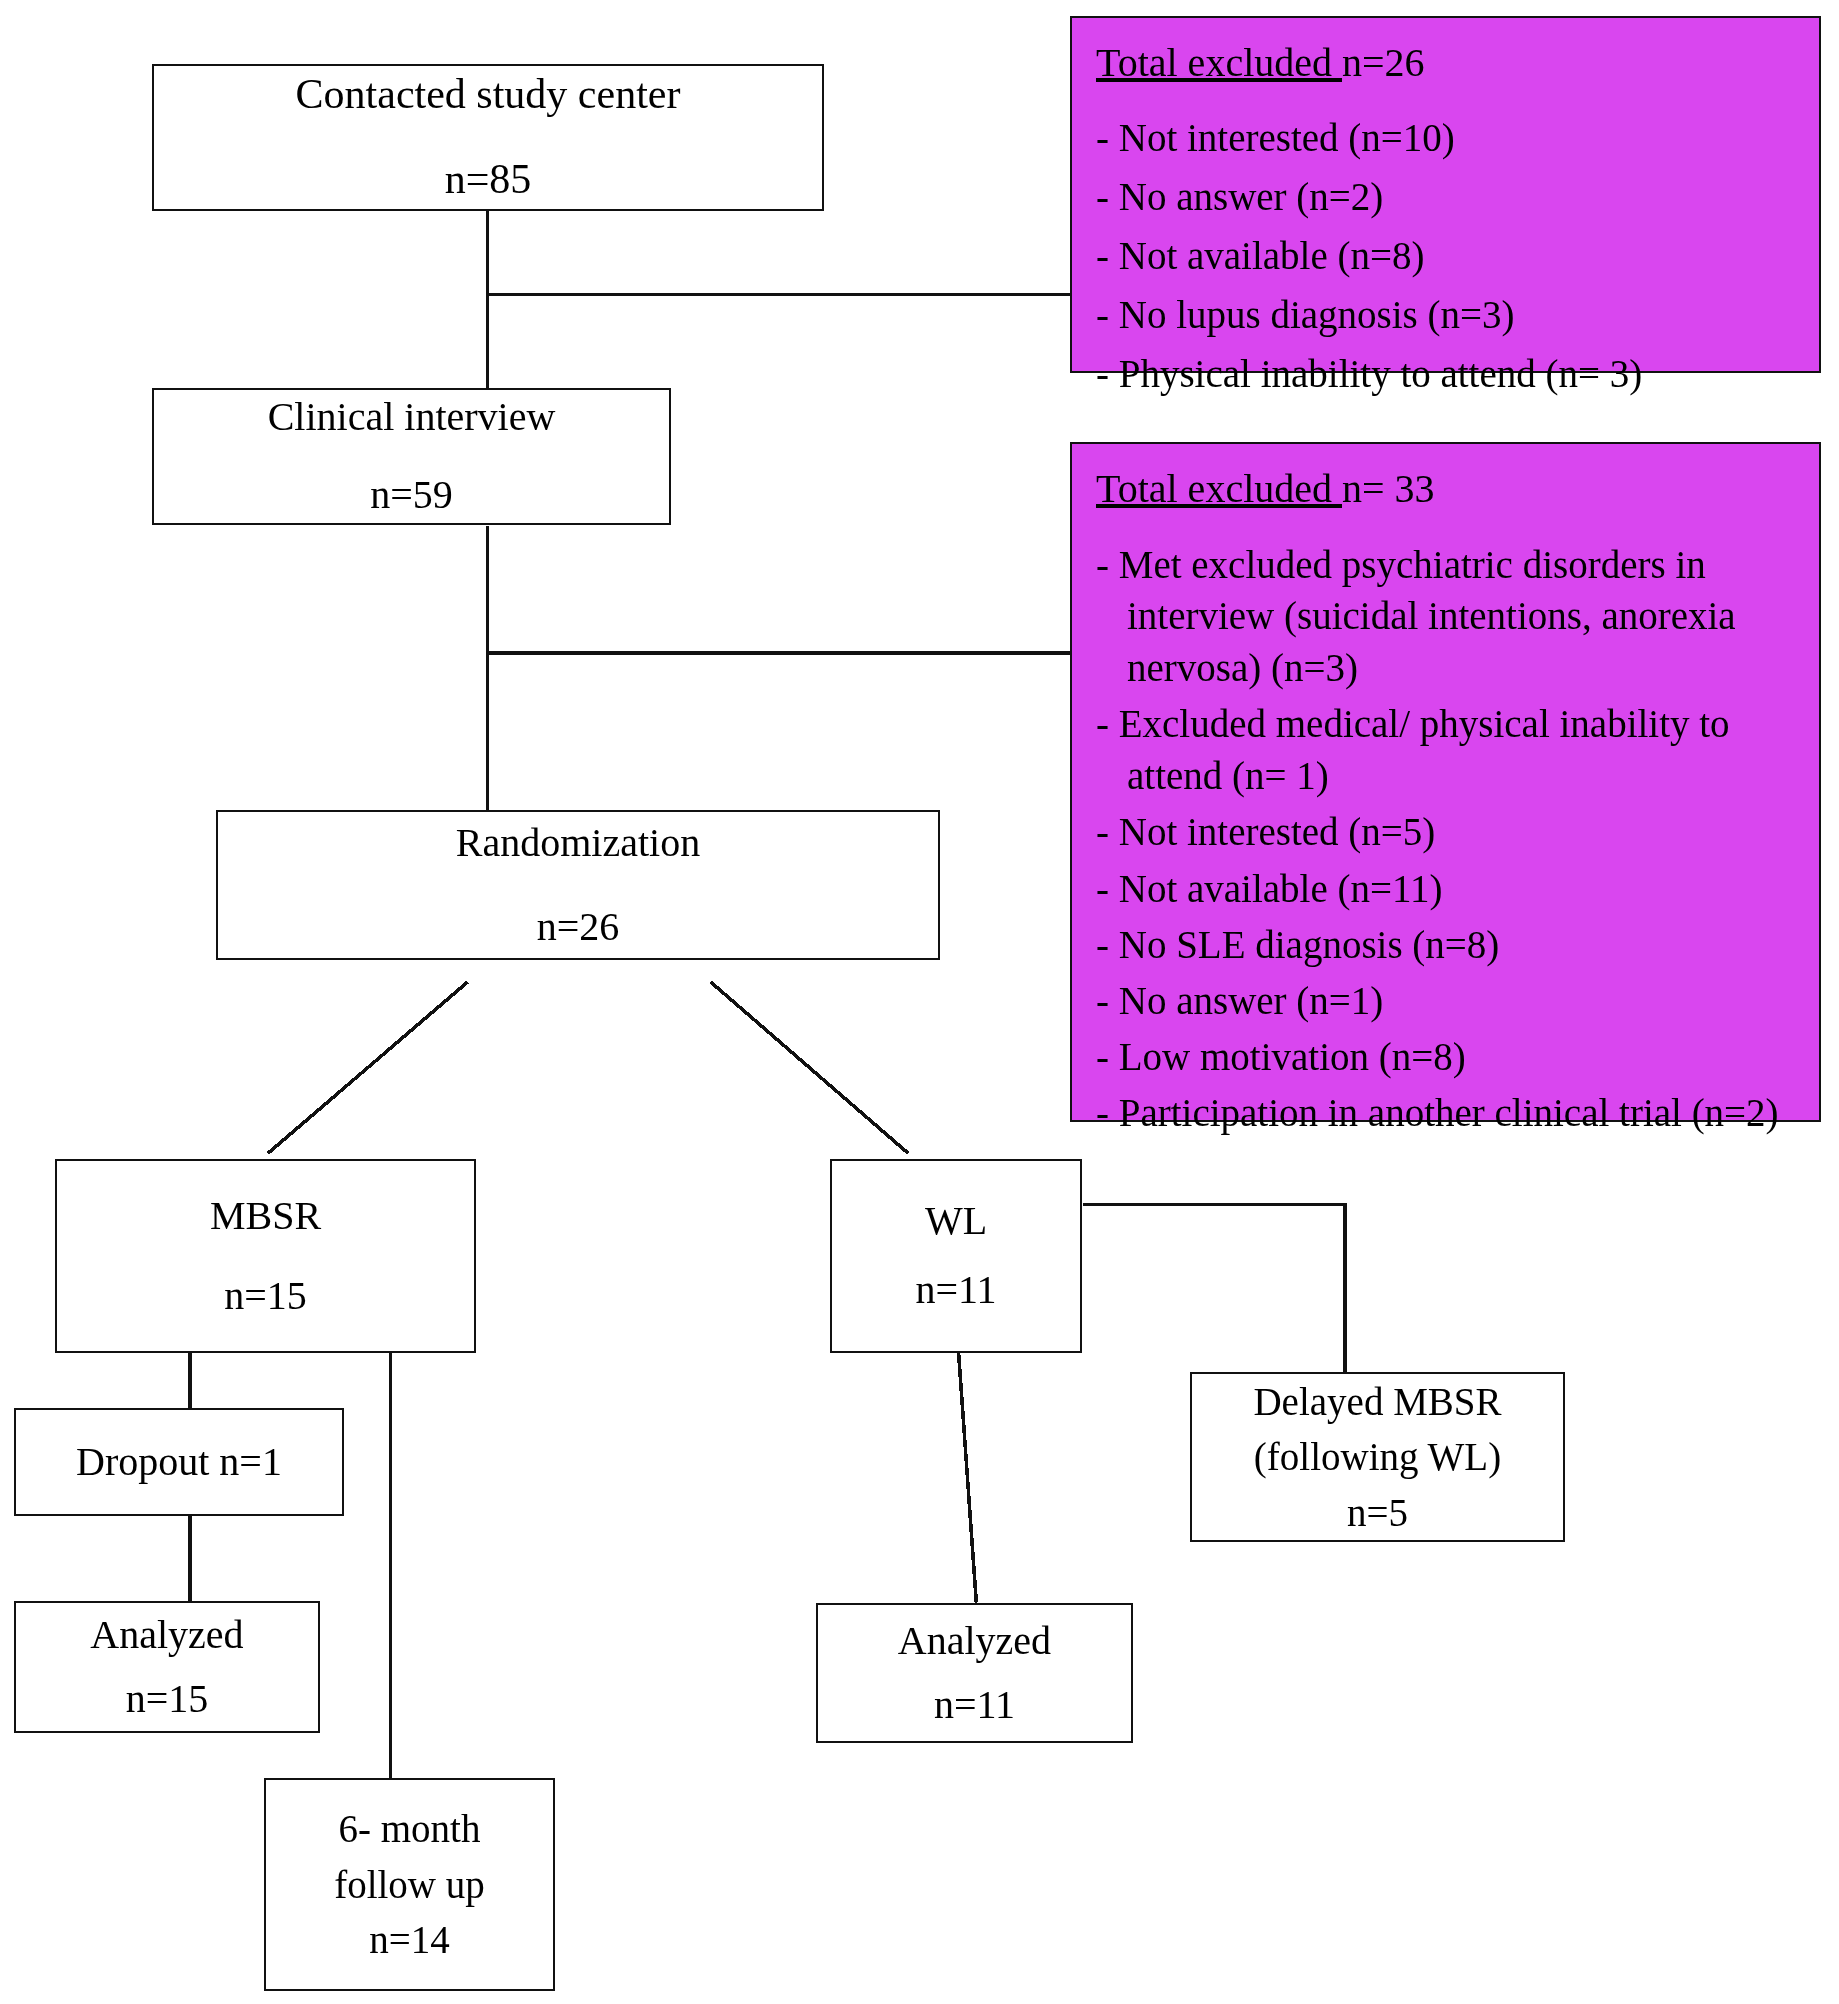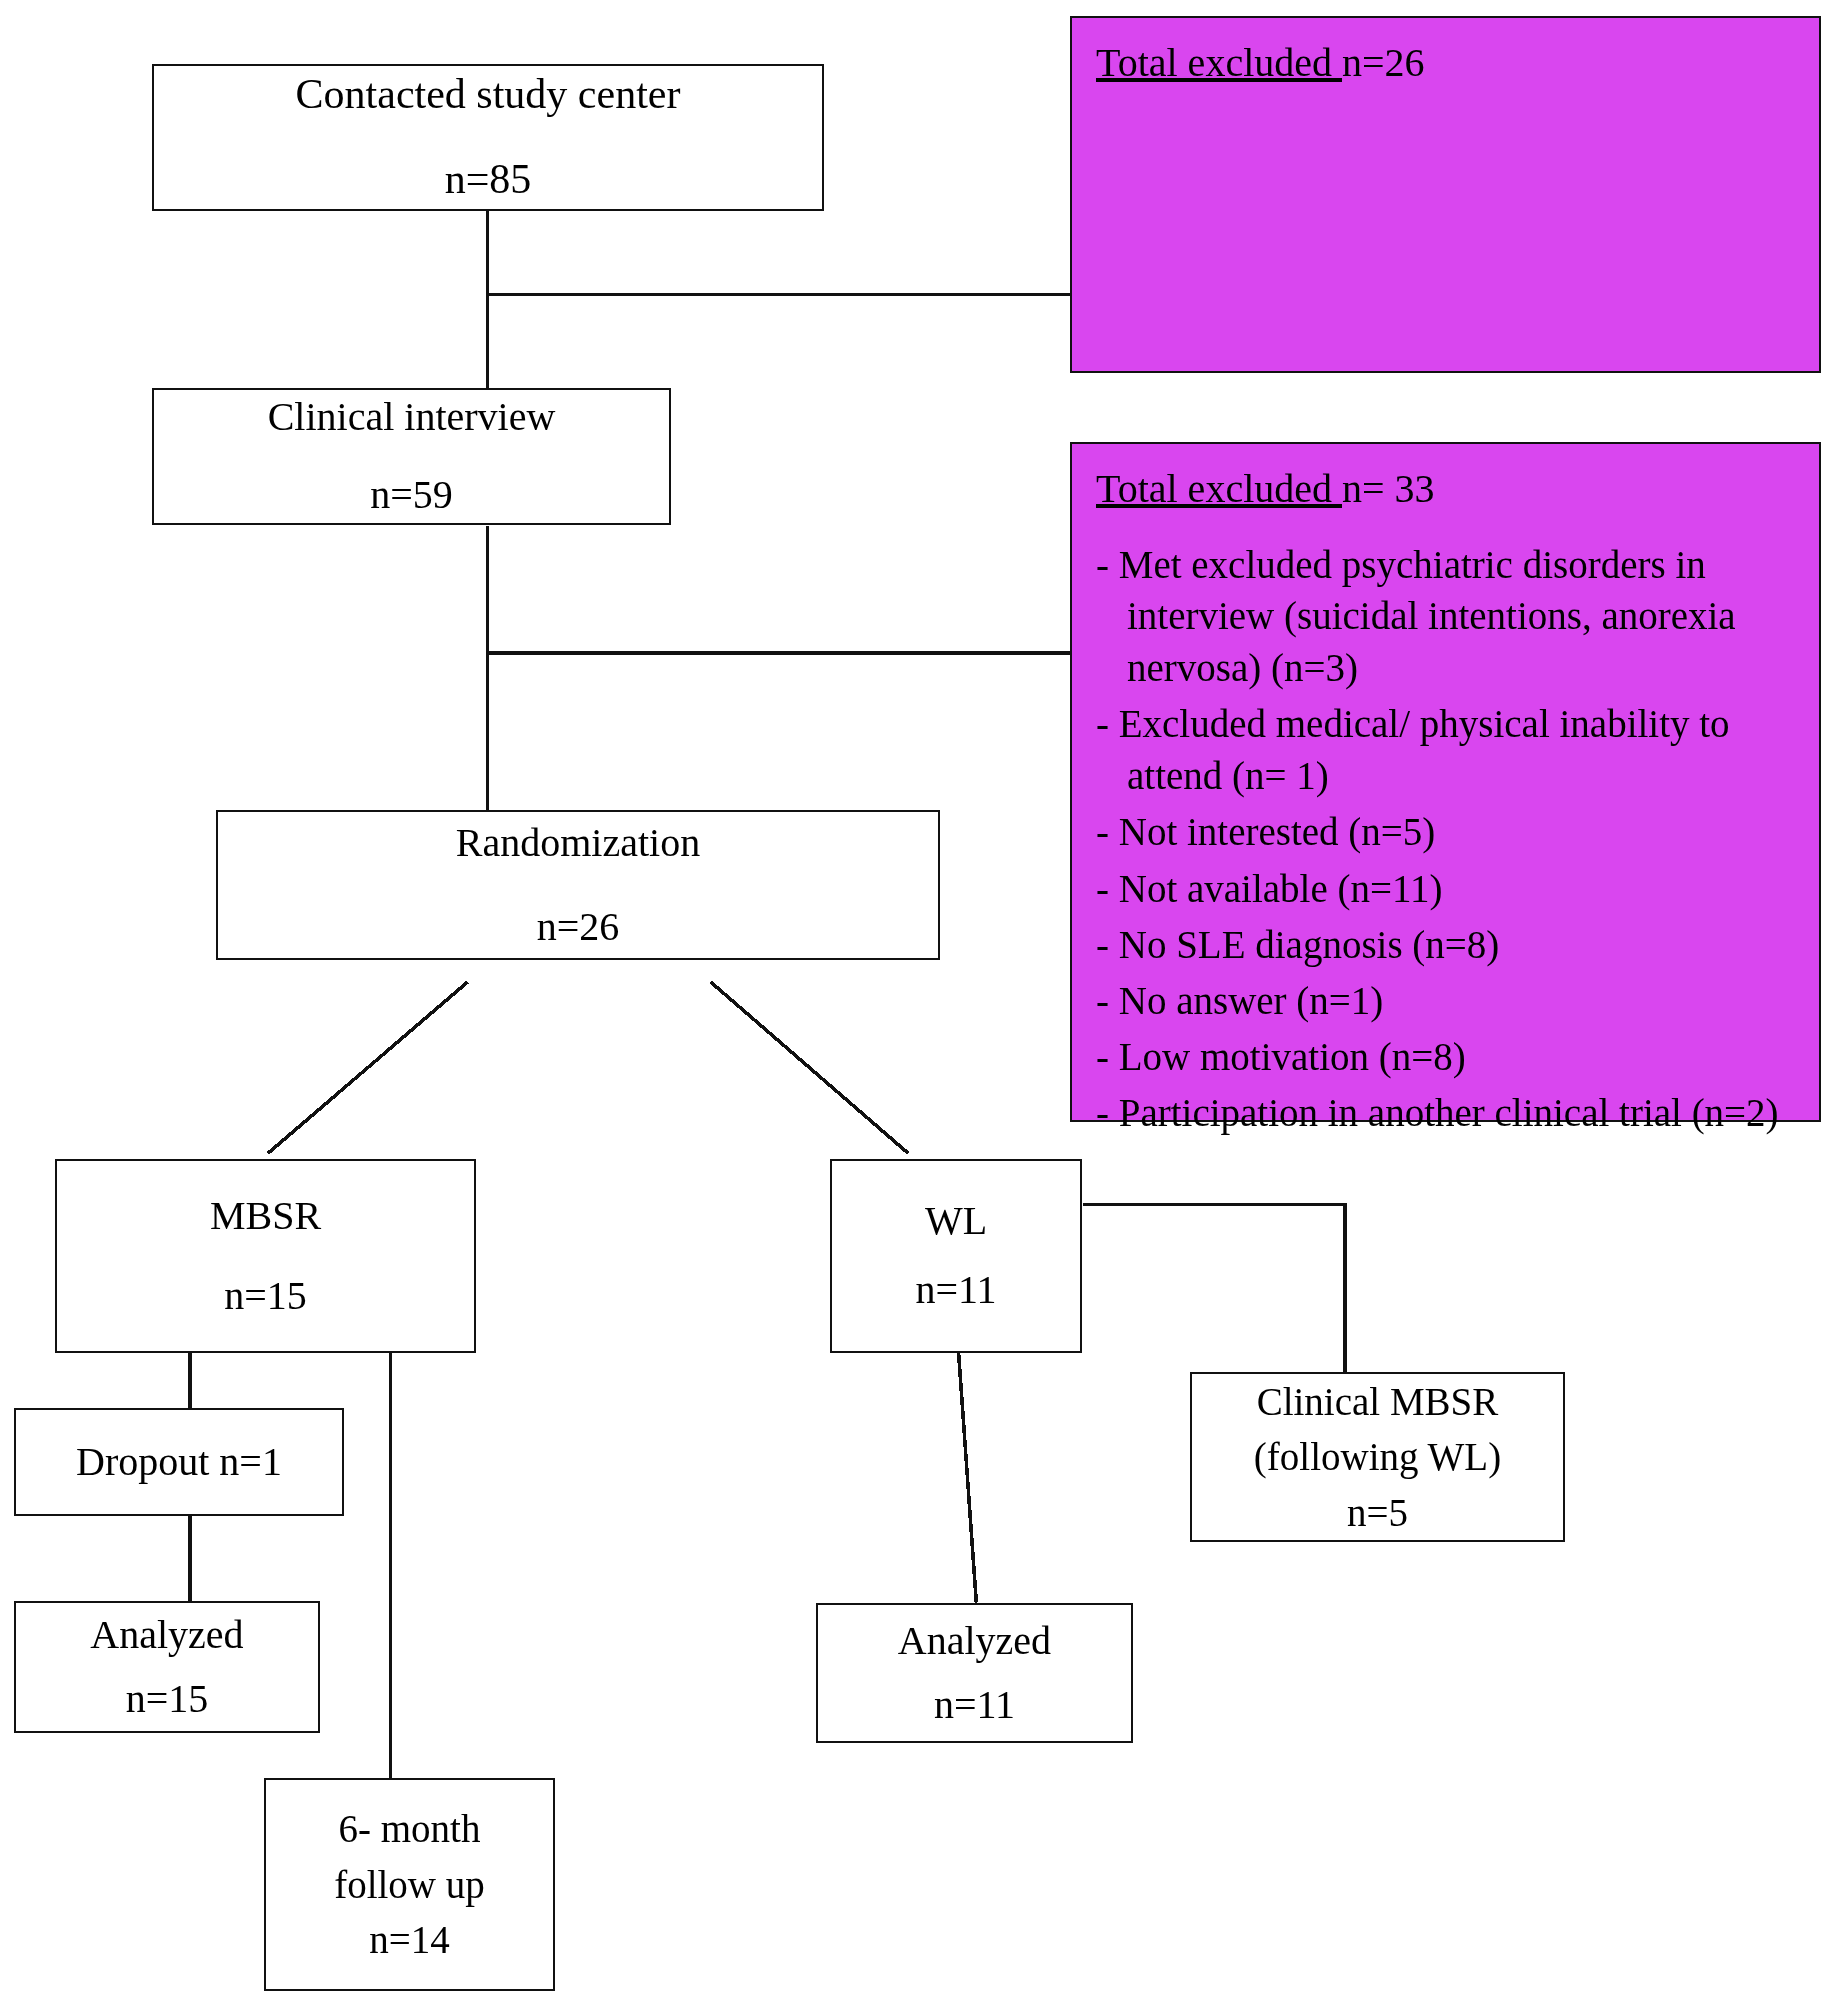--- a/index.html
+++ b/index.html
@@ -164,33 +164,40 @@
     <span class="line">Analyzed</span>
     <span class="line">n=15</span>
   </div>
 
   <div class="node" id="node-anal11">
     <span class="line">Analyzed</span>
     <span class="line">n=11</span>
   </div>
 
   <div class="node" id="node-delayed">
-    <span class="line">Clinical MBSR</span>
+    <span class="line">Delayed MBSR</span>
     <span class="line">(following WL)</span>
     <span class="line">n=5</span>
   </div>
 
   <div class="node" id="node-follow">
     <span class="line">6- month</span>
     <span class="line">follow up</span>
     <span class="line">n=14</span>
   </div>
 
   <div class="excl" id="excl-1">
     <div class="excl-title"><span class="u">Total excluded </span><span>n=26</span></div>
+    <ul class="excl-list">
+      <li>- Not interested (n=10)</li>
+      <li>- No answer (n=2)</li>
+      <li>- Not available (n=8)</li>
+      <li>- No lupus diagnosis (n=3)</li>
+      <li>- Physical inability to attend (n= 3)</li>
+    </ul>
   </div>
 
   <div class="excl" id="excl-2">
     <div class="excl-title"><span class="u">Total excluded </span><span>n= 33</span></div>
     <ul class="excl-list">
       <li class="wrap">- Met excluded psychiatric disorders in interview (suicidal intentions, anorexia nervosa) (n=3)</li>
       <li class="wrap">- Excluded medical/ physical inability to attend (n= 1)</li>
       <li>- Not interested (n=5)</li>
       <li>- Not available (n=11)</li>
       <li>- No SLE diagnosis (n=8)</li>

